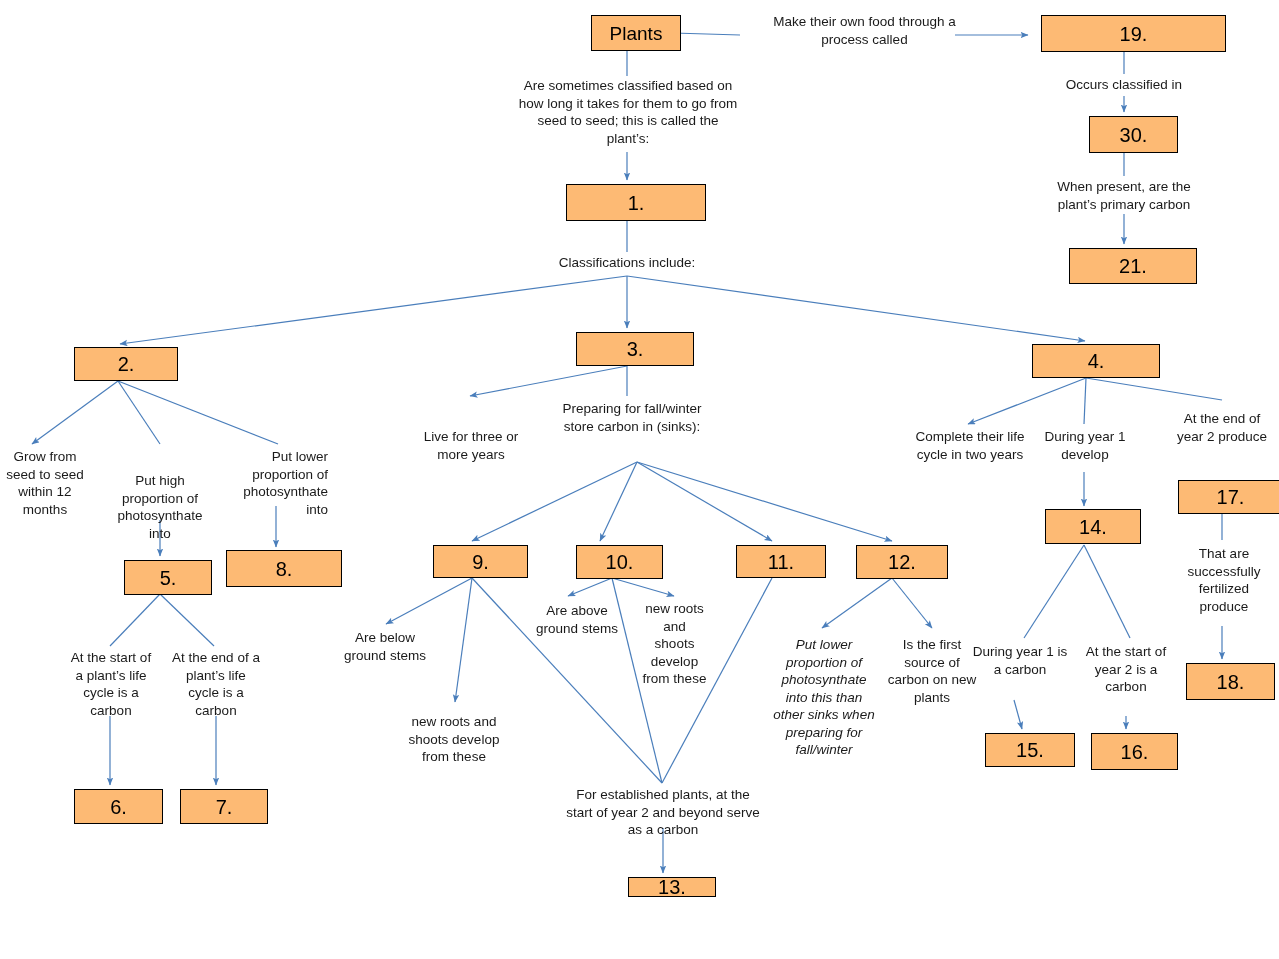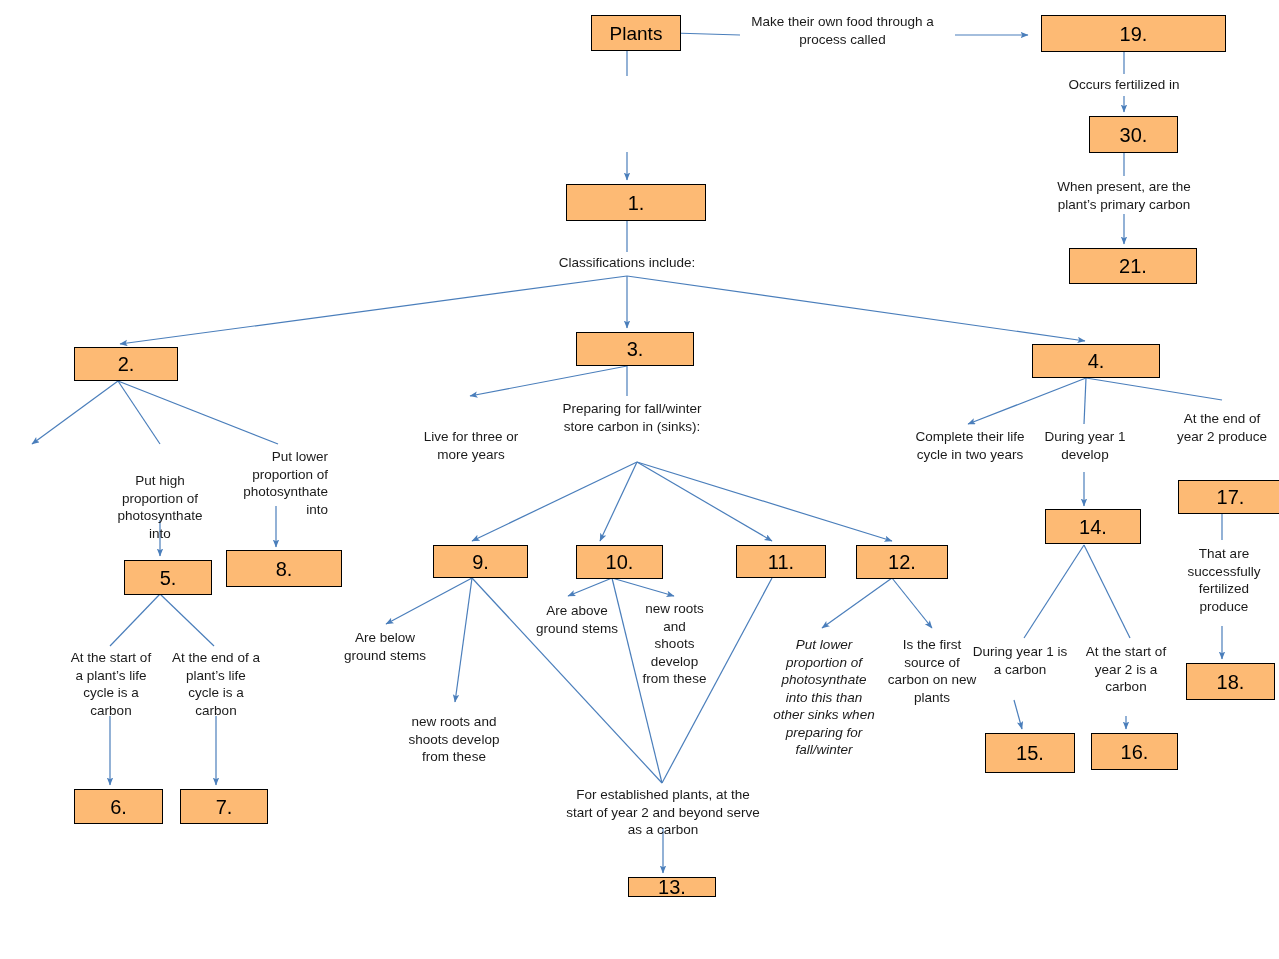--- a/index.html
+++ b/index.html
@@ -167,37 +167,39 @@
   <div class="node" style="left:568px; top:545px; width:87px; height:34px;">10.</div>
 
   <div class="node" style="left:728px; top:545px; width:90px; height:33px;">11.</div>
 
   <div class="node" style="left:848px; top:545px; width:92px; height:34px;">12.</div>
 
   <div class="node" style="left:620px; top:877px; width:88px; height:20px;">13.</div>
 
   <div class="node" style="left:1037px; top:509px; width:96px; height:35px;">14.</div>
 
-  <div class="node" style="left:977px; top:733px; width:90px; height:40px;">15.</div>
+  <div class="node" style="left:977px; top:733px; width:90px; height:34px;">15.</div>
 
   <div class="node" style="left:1083px; top:733px; width:87px; height:37px;">16.</div>
 
   <div class="node" style="left:1170px; top:480px; width:105px; height:34px;">17.</div>
 
   <div class="node" style="left:1178px; top:663px; width:89px; height:37px;">18.</div>
 
-  <div class="label" style="left:735px; top:13px; width:215px;">Make their own food through a process called</div>
-
+  <div class="label" style="left:757px; top:13px; width:215px;">Make their own food through a process called</div>
+
+  <div class="label" style="left:515px; top:77px; width:226px;">Are sometimes classified based on how long it takes for them to go from seed to seed; this is called the plant’s:</div>
 
   <div class="label" style="left:547px; top:254px; width:160px;">Classifications include:</div>
 
-  <div class="label" style="left:1049px; top:76px; width:150px;">Occurs fertilized in</div>
+  <div class="label" style="left:1049px; top:76px; width:150px;">Occurs classified in</div>
 
   <div class="label" style="left:1044px; top:178px; width:160px;">When present, are the plant’s primary carbon</div>
 
+  <div class="label" style="left:0px; top:448px; width:90px;">Grow from seed to seed within 12 months</div>
 
   <div class="label" style="left:106px; top:452px; width:108px;margin-top:20px;">Put high proportion  of photosynthate into</div>
 
   <div class="label" style="left:220px; top:448px; width:108px;text-align:right;">Put lower proportion  of photosynthate into</div>
 
   <div class="label" style="left:66px; top:649px; width:90px;">At the start of a plant’s life cycle is a carbon</div>
 
   <div class="label" style="left:170px; top:649px; width:92px;">At the end of a plant’s life cycle is a carbon</div>
 
   <div class="label" style="left:410px; top:400px; width:122px;margin-top:28px;">Live for three or more years</div>

